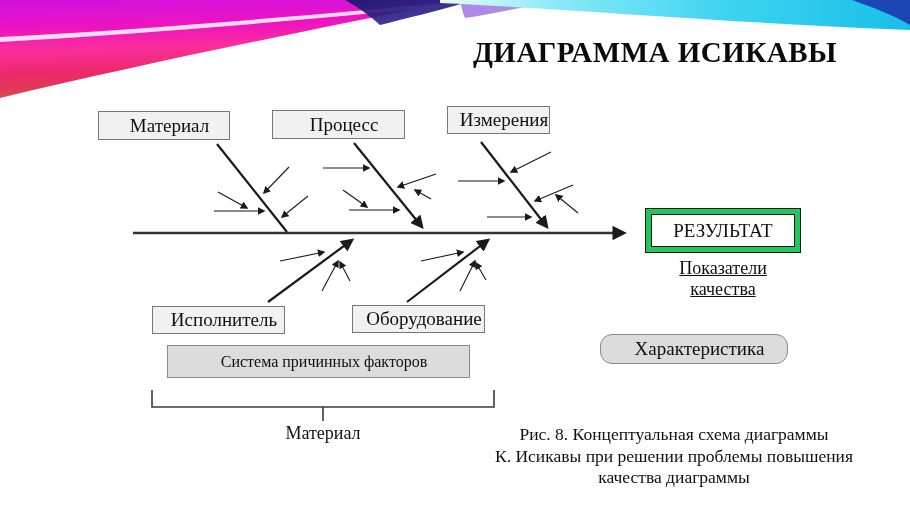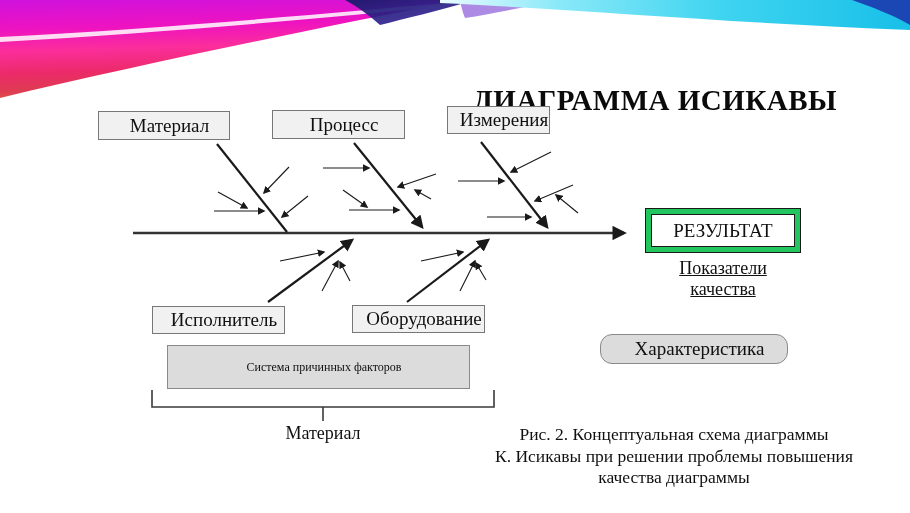--- a/index.html
+++ b/index.html
@@ -3,36 +3,36 @@
 <meta charset="utf-8">
 <style>
   html,body{margin:0;padding:0;background:#888;}
   .slide{
     position:relative;width:910px;height:513px;background:#ffffff;overflow:hidden;
     font-family:"Liberation Serif","DejaVu Serif",serif;color:#111;margin:0 auto;
   }
   .deco{position:absolute;left:0;top:0;width:910px;height:110px;}
   .title{
     position:absolute;left:400px;top:36px;width:510px;text-align:center;
-    font-size:29px;font-weight:bold;letter-spacing:.5px;color:#0b0b0b;margin-top:48px;
+    font-size:29px;font-weight:bold;letter-spacing:.5px;color:#0b0b0b;
   }
   .fishbone{position:absolute;left:0;top:0;width:910px;height:513px;}
   .cbox{
     position:absolute;display:flex;align-items:center;justify-content:center;
     background:#f1f1f1;border:1.4px solid #777;font-size:19px;color:#101010;
     box-sizing:border-box;
     padding-left:11px;
   }
   .cbox.dark{background:#dcdcdc;border-color:#8a8a8a;}
   .b-material{left:98px;top:111px;width:132px;height:29px;}
   .b-methods{left:272px;top:110px;width:133px;height:29px;}
   .b-measure{left:447px;top:106px;width:103px;height:28px;}
   .b-executor{left:152px;top:306px;width:133px;height:28px;}
   .b-equipment{left:352px;top:305px;width:133px;height:28px;}
-  .b-system{left:167px;top:345px;width:303px;height:44px;font-size:12px;}
+  .b-system{left:167px;top:345px;width:303px;height:33px;font-size:16px;}
   .b-characteristic{left:600px;top:334px;width:188px;height:30px;border-radius:12px;}
   .result-outer{
     position:absolute;left:645px;top:208px;width:156px;height:45px;
     background:#22c55e;border:1.5px solid #1a1a1a;box-sizing:border-box;
   }
   .result-inner{
     position:absolute;left:5px;top:5px;right:5px;bottom:5px;background:#fff;
     border:1.5px solid #1a1a1a;display:flex;align-items:center;justify-content:center;
     font-size:19px;color:#101010;
   }
@@ -161,18 +161,18 @@
     <div class="result-inner">
       <span>РЕЗУЛЬТАТ</span>
     </div>
   </div>
 
   <div class="txt quality">Показатели качества</div>
 
   <div class="txt process">Материал</div>
 
   <div class="txt caption">
-    <div>Рис. 2. Концептуальная схема диаграммы</div>
+    <div>Рис. 8. Концептуальная схема диаграммы</div>
     <div>К. Исикавы при решении проблемы повышения</div>
     <div>качества диаграммы</div>
   </div>
 
 </div>
 
 </body></html>

